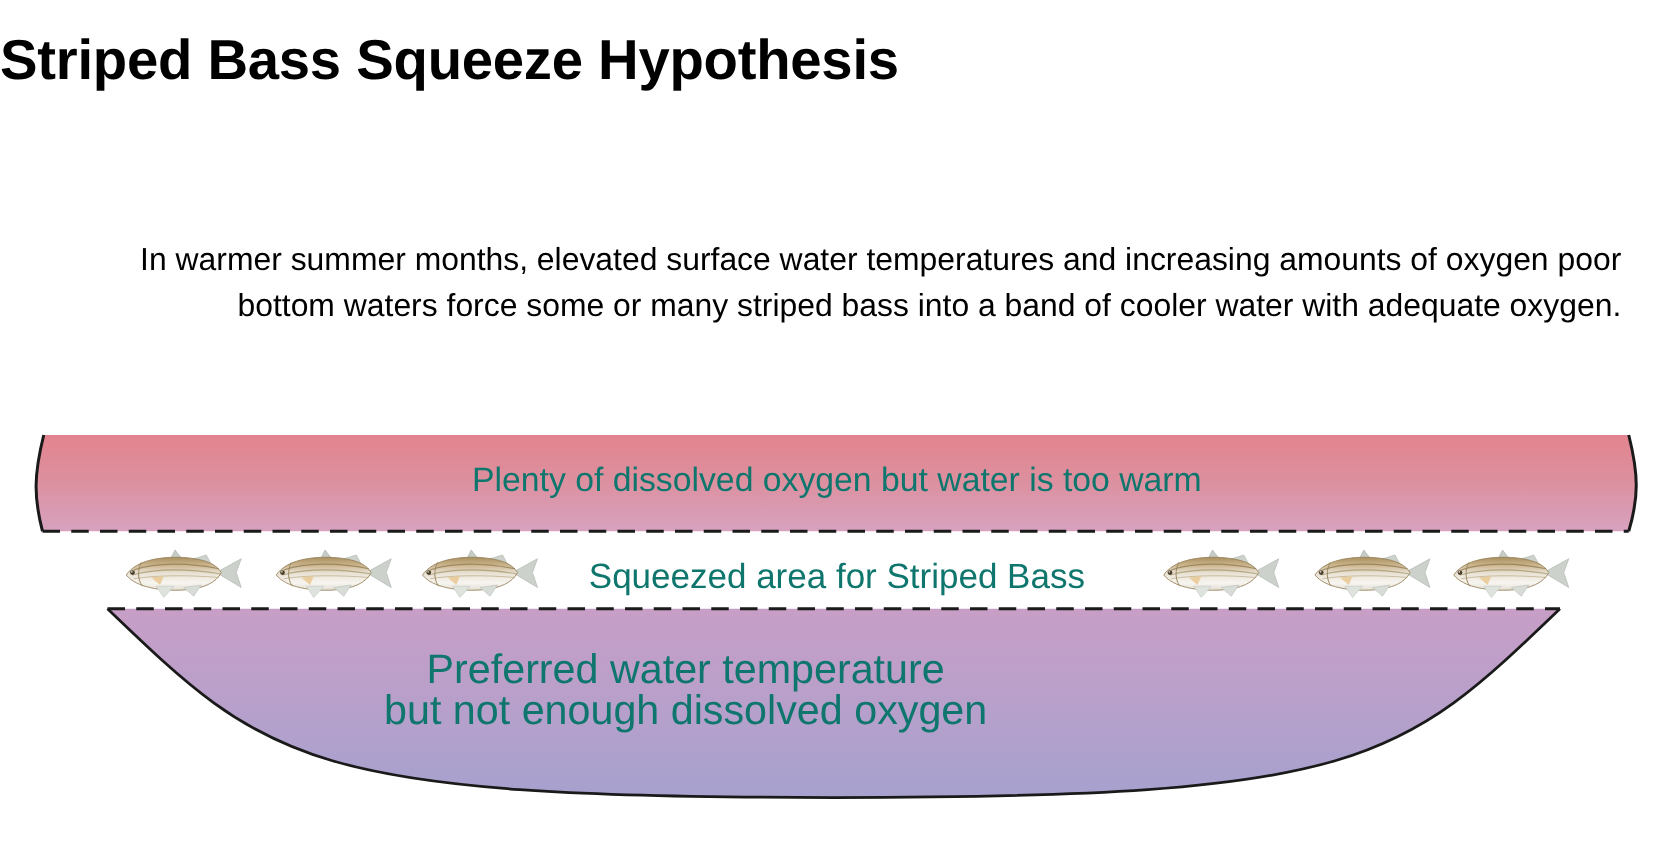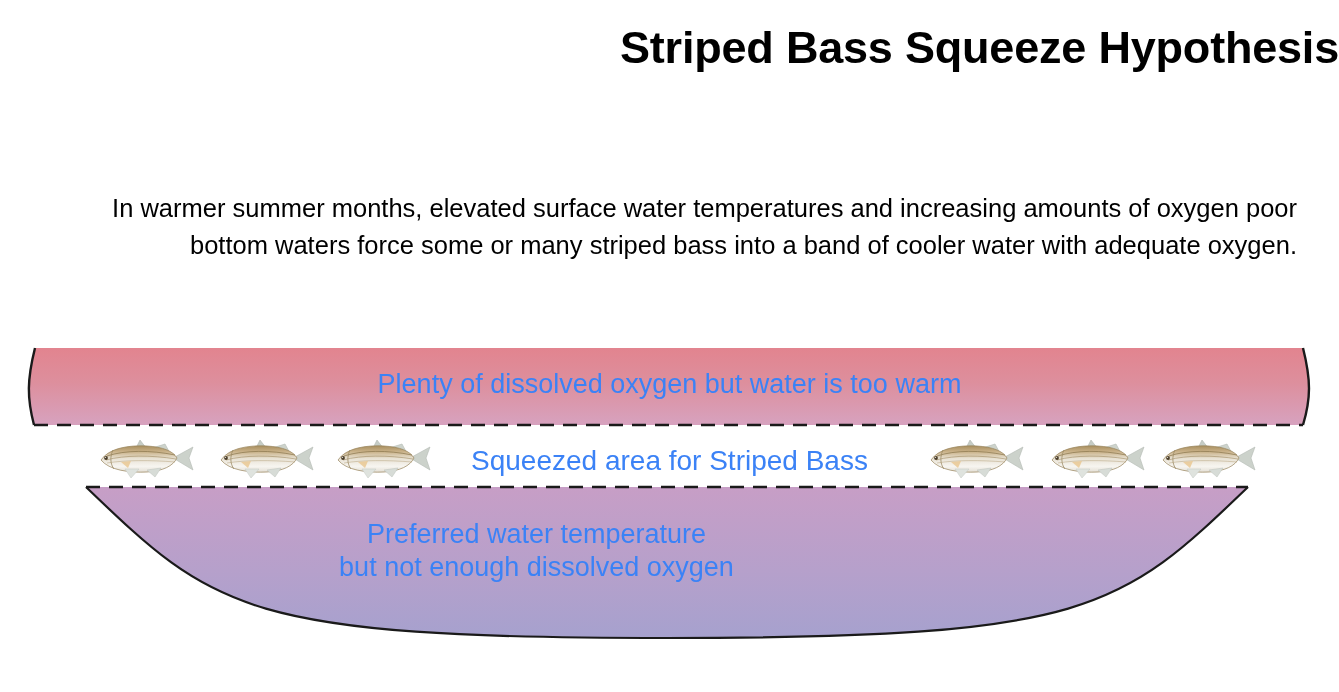--- a/index.html
+++ b/index.html
@@ -22,21 +22,21 @@
     width: 1339px;
     height: 692px;
   }
 
   
   #title {
     position: absolute;
     left: 0;
     top: 22px;
     width: 1339px;
-    text-align: right;
+    text-align: left;
     font-size: 45px;
     font-weight: bold;
     letter-spacing: -0.2px;
     line-height: 1.15;
     white-space: nowrap;
   }
 
   
   #intro {
     position: absolute;
@@ -60,39 +60,39 @@
     position: absolute;
     left: 0;
     top: 0;
   }
 
   .band-label {
     position: absolute;
     text-align: center;
     font-size: 27px;
     line-height: 33px;
-    color: #3b82f6;
+    color: #0f766e;
     white-space: nowrap;
   }
   #warm-label {
     left: 0;
     top: 38px;
     width: 1339px;
   }
   #squeeze-label {
     left: 0;
     top: 114px;
     width: 1339px;
     font-size: 28px;
   }
   #cold-label {
-    left: 0;
+    left: 12px;
     top: 188px;
     width: 1073px;
-    font-size: 27px;
+    font-size: 33px;
   }
 
   
   .fish {
     position: absolute;
     top: 107px;
     width: 104px;
     height: 44px;
   }
 </style>

